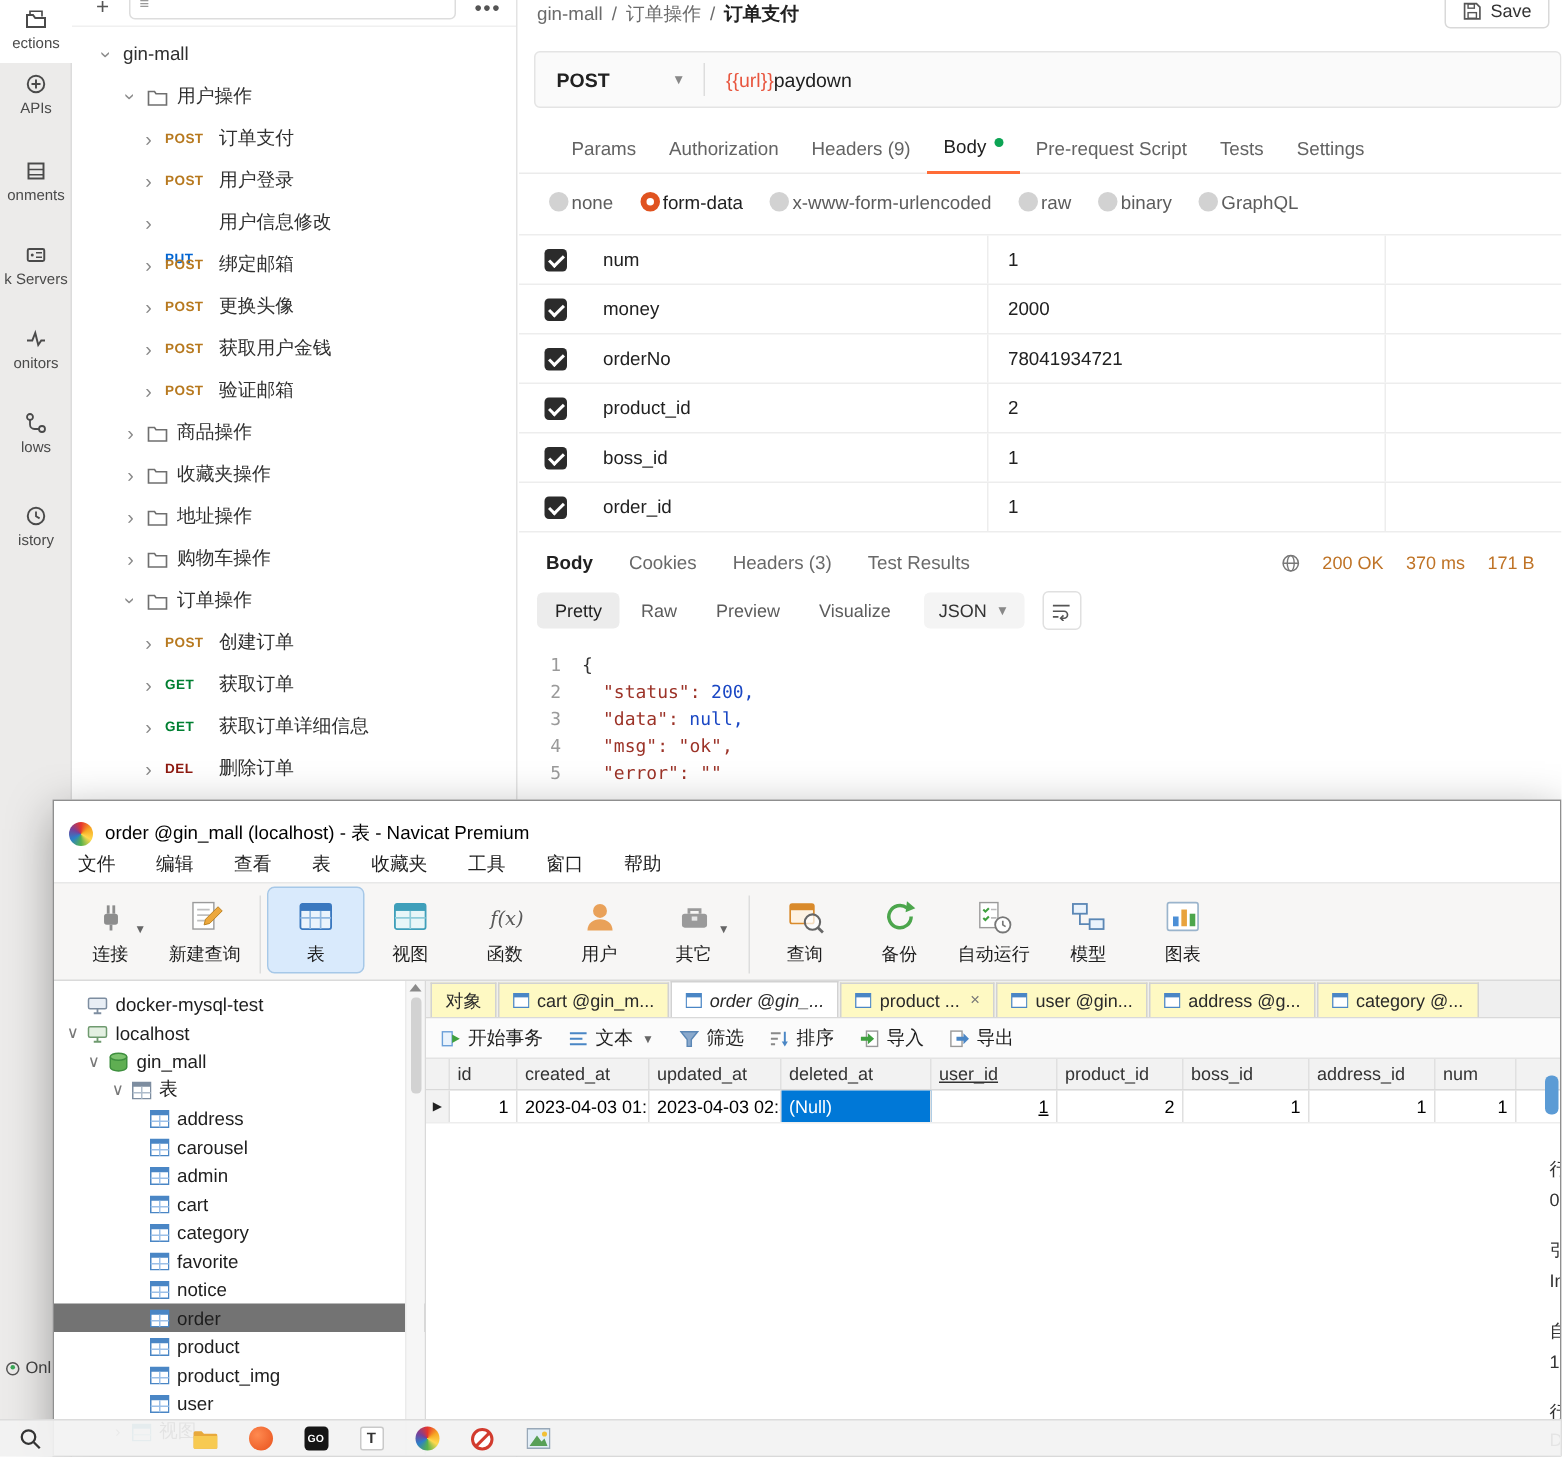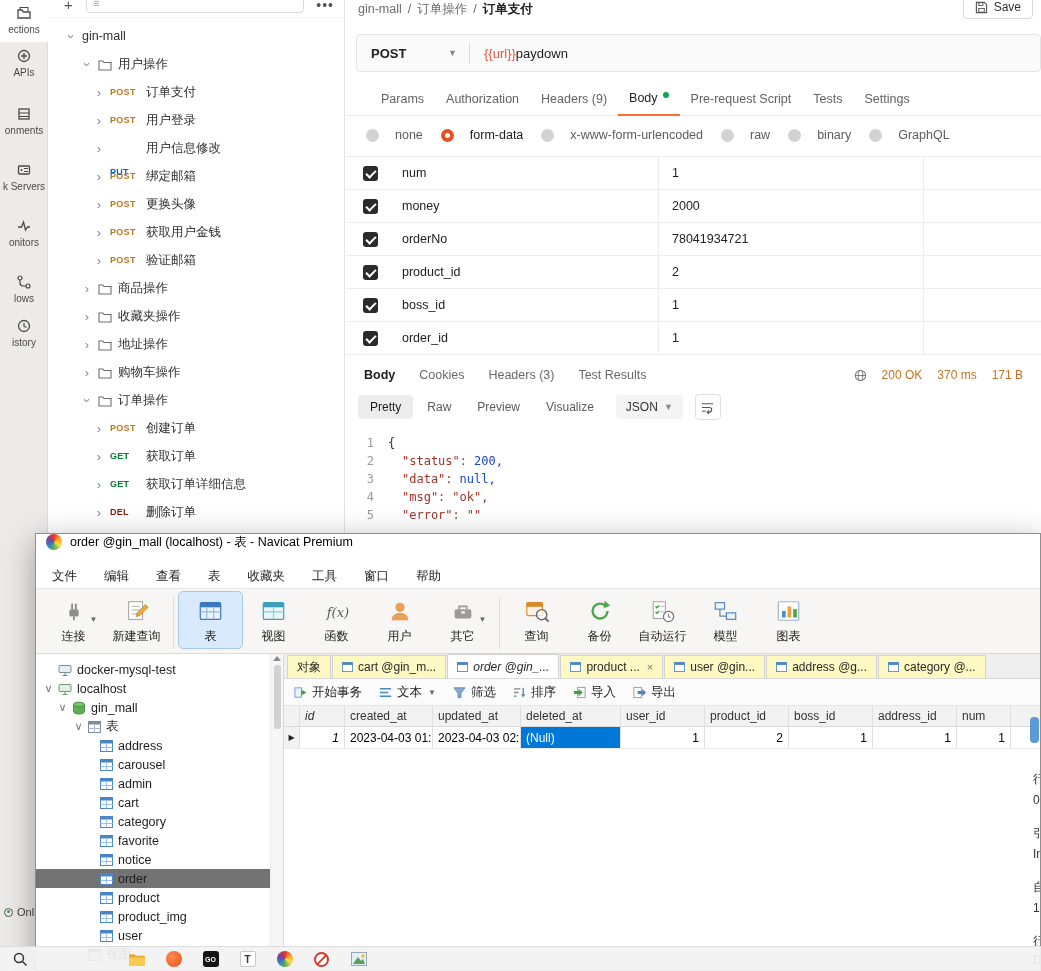--- a/index.html
+++ b/index.html
@@ -6,21 +6,21 @@
 html,body{width:1041px;height:971px;overflow:hidden;}
 body{position:relative;font-family:"Liberation Sans",sans-serif;background:#fff;}
 svg{display:block;}
 
 
 .pm{position:absolute;inset:0;background:#fff;}
 .pm-act{position:absolute;left:0;top:0;width:48px;height:100%;background:#ecebea;border-right:1px solid #dcdcdc;}
 .act-item{position:absolute;left:0;width:48px;display:flex;flex-direction:column;align-items:center;gap:3px;color:#3c3c3c;}
 .act-item .alabel{font-size:10px;color:#4a4a4a;white-space:nowrap;}
 .act-sel{background:#fff;padding:5px 0 7px;}
-.a0{top:0;}.a1{top:48px;}.a2{top:106px;}.a3{top:162px;}.a4{top:218px;}.a5{top:274px;}.a6{top:318px;}
+.a0{top:0;}.a1{top:48px;}.a2{top:106px;}.a3{top:162px;}.a4{top:218px;}.a5{top:274px;}.a6{top:336px;}
 
 .pm-online{position:absolute;left:4px;top:906px;display:flex;align-items:center;gap:4px;font-size:11px;color:#444;z-index:5;}
 .onl-dot{width:9px;height:9px;border:1.5px solid #555;border-radius:50%;display:inline-block;position:relative;}
 .onl-dot::after{content:"";position:absolute;left:1.5px;top:1.5px;width:3px;height:3px;border-radius:50%;background:#3aa757;}
 
 .pm-side{position:absolute;left:48px;top:0;width:297px;height:100%;background:#fff;border-right:1px solid #e3e3e3;}
 .side-top{height:18px;position:relative;border-bottom:1px solid #f0f0f0;}
 .plus{position:absolute;left:16px;top:-4px;font-size:15px;color:#555;}
 .filter-box{position:absolute;left:38px;top:-7px;width:218px;height:20px;border:1px solid #ddd;border-radius:4px;background:#fff;display:flex;align-items:center;padding-left:6px;color:#999;font-size:11px;}
 .meatballs{position:absolute;right:10px;top:-3px;font-size:14px;color:#555;letter-spacing:1px;}
@@ -46,21 +46,21 @@
 .url-sep{width:1px;height:22px;background:#ddd;margin-right:14px;}
 .url-text{font-size:13px;color:#212121;}
 .url-var{color:#e8553e;}
 
 .rtabs-wrap{display:flex;margin-top:14px;padding-left:24px;border-bottom:1px solid #ebebeb;font-size:12.5px;color:#636363;}
 .rtab{padding:5px 11px 9px;display:flex;align-items:center;gap:5px;margin-bottom:-1px;}
 .rtab.active{color:#212121;border-bottom:2px solid #ff6c37;}
 .tab-dot{width:6px;height:6px;border-radius:50%;background:#0ca454;display:inline-block;margin-top:-6px;}
 
 .modes{display:flex;align-items:center;gap:9px;margin:12px 0 0 20px;font-size:12.5px;color:#5c5c5c;}
-.mode{display:flex;align-items:center;gap:16px;margin-right:9px;}
+.mode{display:flex;align-items:flex-start;gap:2px;margin-right:9px;}
 .radio{width:13px;height:13px;border-radius:50%;background:#d2d2d2;flex:0 0 13px;}
 .radio.sel{background:#fff;border:4px solid #e05320;}
 .mode.sel-lbl{color:#212121;}
 
 .form-table{margin-top:14px;border-top:1px solid #ededed;}
 .f-row{display:flex;height:33px;align-items:stretch;border-bottom:1px solid #ededed;font-size:12.5px;color:#212121;}
 .f-check{flex:0 0 48px;display:flex;align-items:center;justify-content:center;}
 .checkbox{width:15px;height:15px;background:#2b2b2b;border-radius:3px;position:relative;}
 .checkbox::after{content:"";position:absolute;left:5px;top:2px;width:4px;height:8px;border:solid #fff;border-width:0 2px 2px 0;transform:rotate(45deg);}
 .f-key{flex:0 0 265px;border-right:1px solid #ededed;display:flex;align-items:center;padding-left:8px;}
@@ -82,21 +82,21 @@
 .code{margin-top:14px;font-family:"DejaVu Sans Mono",monospace;font-size:12px;line-height:18px;color:#333;}
 .code-line{display:flex;}
 .ln{width:42px;flex:0 0 42px;text-align:right;color:#9a9a9a;padding-right:14px;}
 .ind{padding-left:14px;}
 .ck{color:#9c3328;}
 .cvn{color:#1a47c4;margin-left:7px;}
 .cvs{color:#9c3328;margin-left:7px;}
 
 
 .nv{position:absolute;left:35px;top:533px;width:1006px;height:438px;background:#fff;border:1px solid #8f8f8f;box-shadow:0 8px 30px rgba(0,0,0,.35);display:flex;flex-direction:column;overflow:hidden;z-index:10;}
-.nv-title{height:30px;display:flex;align-items:flex-start;gap:8px;padding-left:10px;font-size:12.5px;color:#000;flex:0 0 30px;}
+.nv-title{height:30px;display:flex;align-items:flex-end;gap:8px;padding-left:10px;font-size:12.5px;color:#000;flex:0 0 30px;}
 .sphere{width:16px;height:16px;border-radius:50%;background:conic-gradient(#e7352c,#f7a823,#ffd94e,#56b24c,#2c7fc9,#7a3f98,#e7352c);flex:0 0 16px;}
 .nv-menu{height:24px;display:flex;align-items:center;gap:27px;padding-left:16px;font-size:12.5px;color:#1e1e1e;flex:0 0 24px;}
 .nv-tools{height:66px;flex:0 0 66px;background:#f7f6f5;border-top:1px solid #e8e8e8;border-bottom:1px solid #dadada;display:flex;align-items:flex-start;padding:3px 0 0 6px;}
 .tool{width:63px;display:flex;flex-direction:column;align-items:center;gap:2px;font-size:12px;color:#1e1e1e;padding:4px 0 3px;border-radius:4px;position:relative;}
 .tool.active{background:#d9eafc;outline:1px solid #a6c8e8;}
 .ticon{height:30px;display:flex;align-items:center;justify-content:center;position:relative;}
 .ticon .dd{position:absolute;right:-11px;bottom:2px;font-size:8px;color:#666;}
 .tsep{width:1px;height:52px;background:#ddd;margin:5px 5px 0;}
 
 .nv-body{flex:1;display:flex;min-height:0;}
@@ -120,25 +120,25 @@
 .ntab .x{color:#777;font-size:11px;margin-left:2px;}
 
 .nv-gridbar{height:27px;flex:0 0 27px;display:flex;align-items:center;gap:17px;padding-left:10px;font-size:12.5px;color:#1e1e1e;background:#fbfbfb;border-bottom:1px solid #e3e3e3;}
 .gb-item{display:flex;align-items:center;gap:5px;}
 .gb-item .dd{font-size:8px;color:#666;margin-left:1px;}
 
 .nv-grid{flex:1;background:#fff;font-size:12px;color:#000;overflow:hidden;}
 .g-head{display:flex;height:21px;background:#f2f2f2;border-bottom:1px solid #d9d9d9;color:#333;}
 .gc{border-right:1px solid #e0e0e0;padding:0 5px;display:flex;align-items:center;overflow:hidden;white-space:nowrap;}
 .c-mark{flex:0 0 16px;padding:0;justify-content:center;background:#f2f2f2;}
-.c-id{flex:0 0 45px;font-style:italic;}
+.c-id{flex:0 0 45px;}
 .c-cre{flex:0 0 88px;}
 .c-upd{flex:0 0 88px;}
 .c-del{flex:0 0 100px;}
-.c-usr{flex:0 0 84px;}
+.c-usr{flex:0 0 84px;text-decoration:underline;}
 .c-prd{flex:0 0 84px;}
 .c-bos{flex:0 0 84px;}
 .c-adr{flex:0 0 84px;}
 .c-num{flex:0 0 54px;}
 .g-row{display:flex;height:22px;border-bottom:1px solid #ededed;}
 .num-cell{justify-content:flex-end;}
 .null-cell{background:#0078d7;color:#fff;}
 .rowmark{font-size:8px;color:#222;}
 
 .gpill{position:absolute;left:994px;top:183px;width:9px;height:26px;background:#5b9bd5;border-radius:4px;}

